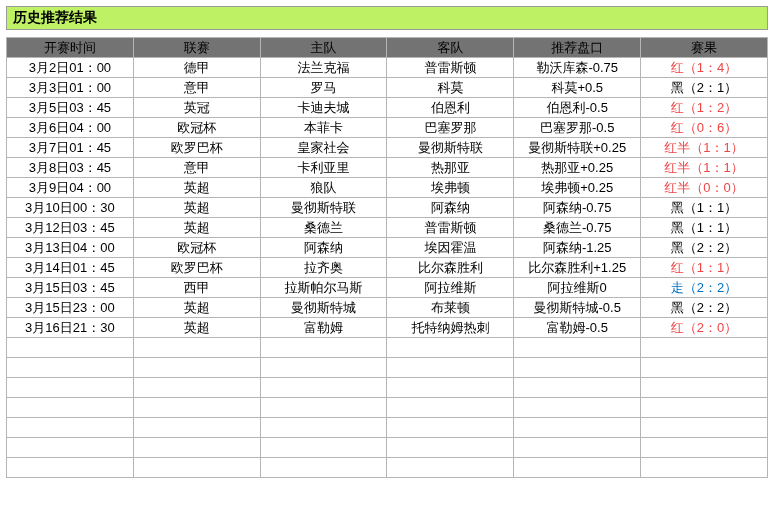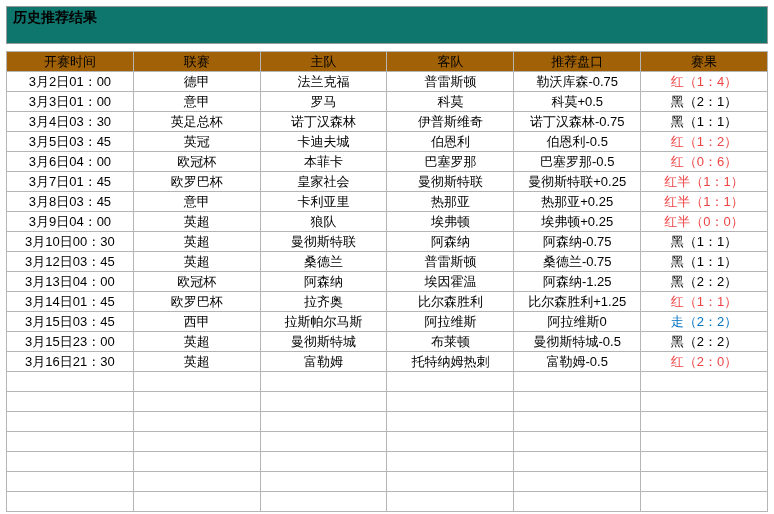--- a/index.html
+++ b/index.html
@@ -18,22 +18,22 @@
   .page {
     position: relative;
     width: 774px;
     height: 514px;
     box-sizing: border-box;
   }
   .title-bar {
     box-sizing: border-box;
     margin: 6px 6px 0 6px;
     border: 1px solid #9a9a9a;
-    background: #0f766e;
-    height: 38px;
+    background: #bef264;
+    height: 24px;
     line-height: 20px;
     padding-left: 6px;
     font-size: 14px;
     font-weight: bold;
     color: #000000;
   }
   .table-wrap {
     margin: 7px 6px 0 6px;
   }
   table.grid {
@@ -46,21 +46,21 @@
     height: 19px;
     padding: 0 2px;
     text-align: center;
     vertical-align: middle;
     font-size: 13px;
     font-weight: normal;
     overflow: hidden;
     white-space: nowrap;
   }
   thead th {
-    background: #a16207;
+    background: #737373;
     font-weight: bold;
     height: 22px;
     font-size: 14px;
     border: 1px solid #8f8f8f;
   }
   td.c-time { width: 110px; }
   td.c-league { width: 108px; }
   td.c-home { width: 118px; }
   td.c-away { width: 128px; }
   td.c-line { width: 186px; }
@@ -100,28 +100,20 @@
           </tr>
           <tr>
             <td class="c-time">3月3日01：00</td>
             <td class="c-league">意甲</td>
             <td class="c-home">罗马</td>
             <td class="c-away">科莫</td>
             <td class="c-line">科莫+0.5</td>
             <td class="c-result res-black">黑（2：1）</td>
           </tr>
           <tr>
-            <td class="c-time">3月4日03：30</td>
-            <td class="c-league">英足总杯</td>
-            <td class="c-home">诺丁汉森林</td>
-            <td class="c-away">伊普斯维奇</td>
-            <td class="c-line">诺丁汉森林-0.75</td>
-            <td class="c-result res-black">黑（1：1）</td>
-          </tr>
-          <tr>
             <td class="c-time">3月5日03：45</td>
             <td class="c-league">英冠</td>
             <td class="c-home">卡迪夫城</td>
             <td class="c-away">伯恩利</td>
             <td class="c-line">伯恩利-0.5</td>
             <td class="c-result res-red">红（1：2）</td>
           </tr>
           <tr>
             <td class="c-time">3月6日04：00</td>
             <td class="c-league">欧冠杯</td>

